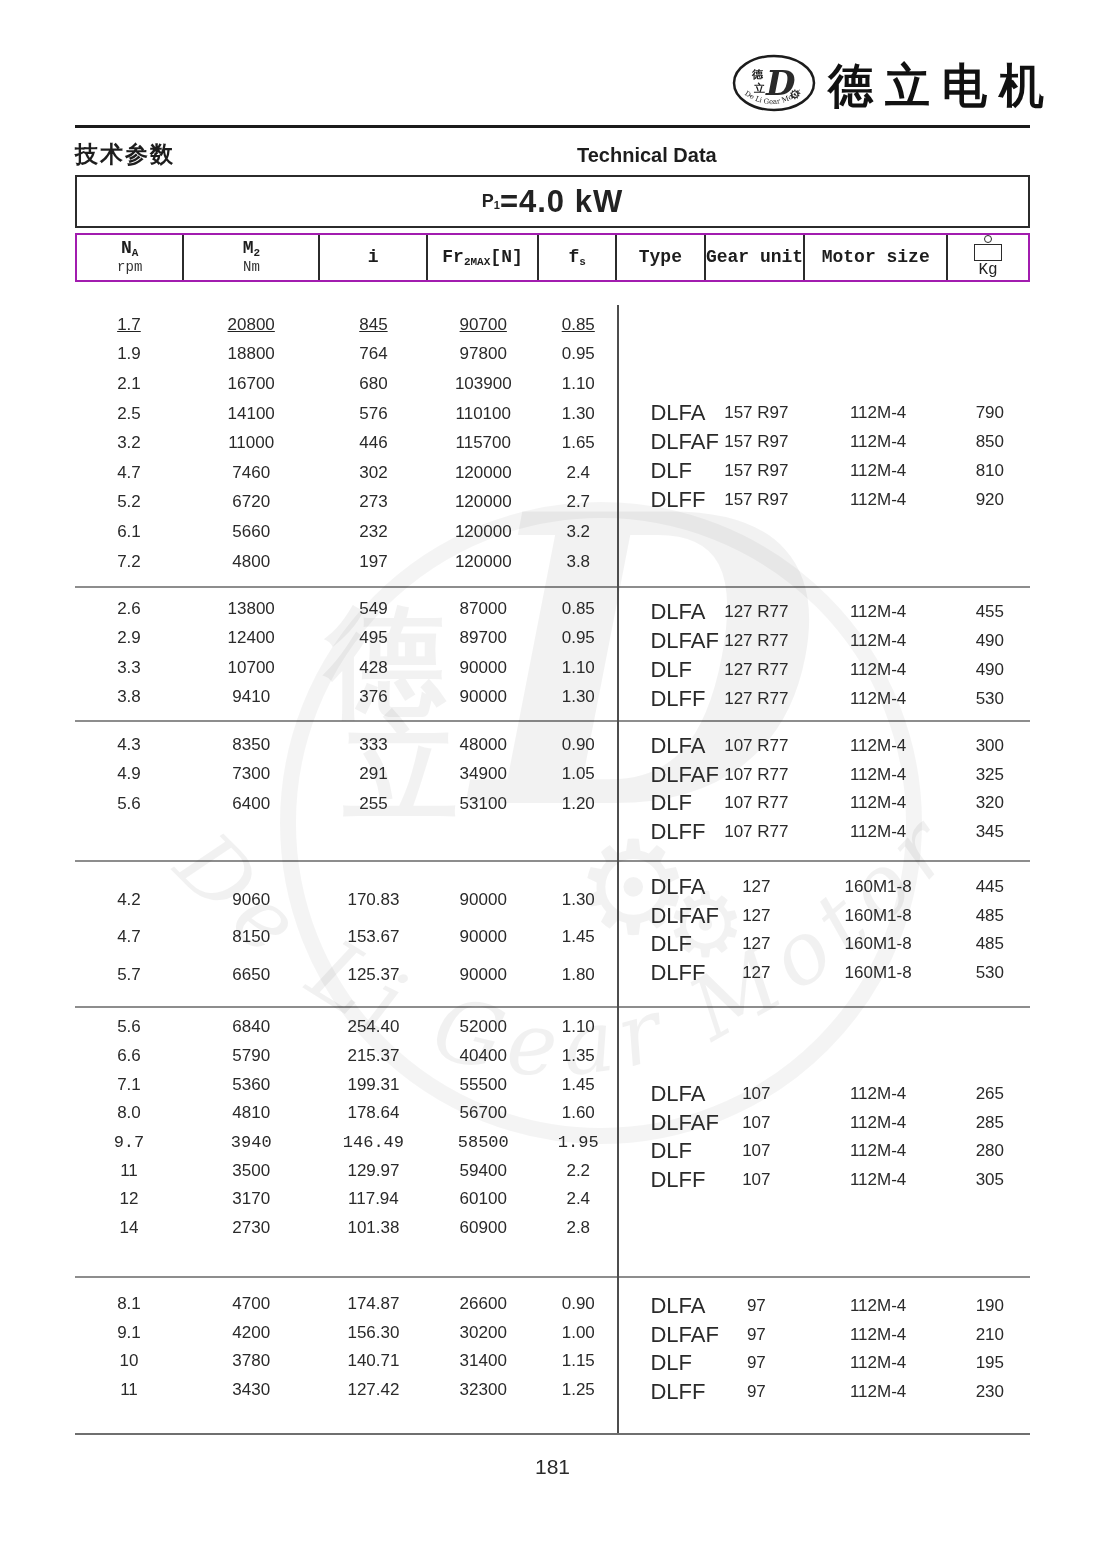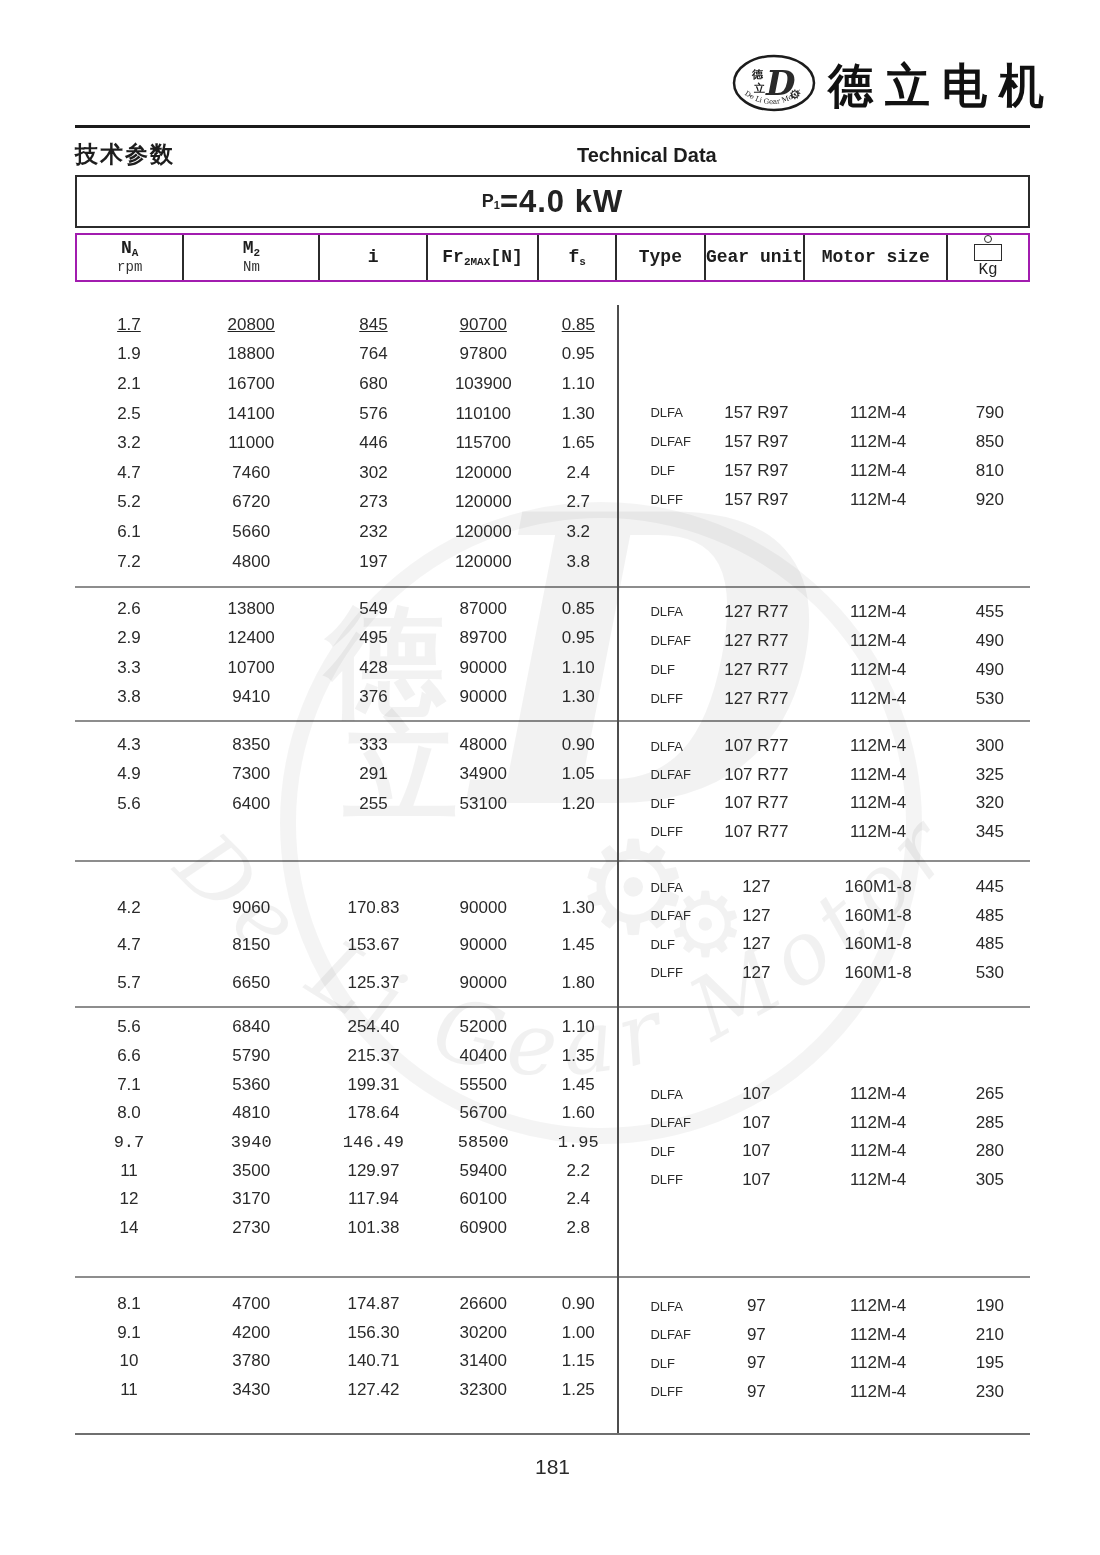--- a/index.html
+++ b/index.html
@@ -35,21 +35,21 @@
   
   .data-area{position:absolute;left:75px;top:292px;width:955px;height:1141px;
       border-bottom:2px solid #6f6f6f;box-sizing:content-box;}
   .v-divider{position:absolute;left:542px;top:13px;width:2px;height:1128px;background:#4d4d4d;z-index:3;}
   .group{position:relative;width:100%;box-sizing:border-box;}
   .group.sep{border-bottom:2px solid #8d8d8d;}
   .stack{position:absolute;left:0;top:0;width:100%;}
   .drow{display:grid;grid-template-columns:11.3% 14.3% 11.3% 11.7% 8.2% 9.3% 10.5% 15% 8.4%;
       align-items:center;position:relative;z-index:2;}
   .dcell{text-align:center;font-size:17px;color:#2a2a2a;}
-  .tcell{text-align:left;padding-left:33px;font-size:13px;color:#2a2a2a;}
+  .tcell{text-align:left;padding-left:33px;font-size:22px;color:#2a2a2a;}
   
   .wm{position:absolute;color:rgba(0,0,0,0.05);z-index:1;pointer-events:none;}
   .wm-circle{position:absolute;left:205px;top:210px;width:610px;height:610px;border:16px solid rgba(0,0,0,0.045);
       border-radius:50%;z-index:1;pointer-events:none;}
   .wm-de{left:250px;top:290px;font-size:120px;font-family:"DejaVu Serif",serif;font-weight:bold;}
   .wm-li{left:268px;top:400px;font-size:115px;font-family:"DejaVu Serif",serif;font-weight:bold;}
   .wm-d{left:400px;top:170px;font-size:400px;font-family:"DejaVu Serif",serif;font-style:italic;font-weight:bold;line-height:1;}
   .wm-gear1{left:500px;top:520px;font-size:130px;}
   .wm-gear2{left:590px;top:580px;font-size:90px;}
   .wm-arc{position:absolute;left:0;top:0;width:955px;height:1141px;z-index:1;pointer-events:none;}
@@ -457,21 +457,21 @@
             <span class="dcell"></span>
             <span class="dcell"></span>
             <span class="tcell">DLFF</span>
             <span class="dcell">107 R77</span>
             <span class="dcell">112M-4</span>
             <span class="dcell">345</span>
           </div>
         </div>
       </div>
       <div class="group sep" style="height: 146px;">
-        <div class="stack" style="padding-top: 7px; margin-top: 20px;">
+        <div class="stack" style="padding-top: 19px;">
           <div class="drow" style="height: 37.5px;">
             <span class="dcell">4.2</span>
             <span class="dcell">9060</span>
             <span class="dcell">170.83</span>
             <span class="dcell">90000</span>
             <span class="dcell">1.30</span>
             <span class="dcell"></span>
             <span class="dcell"></span>
             <span class="dcell"></span>
             <span class="dcell"></span>

